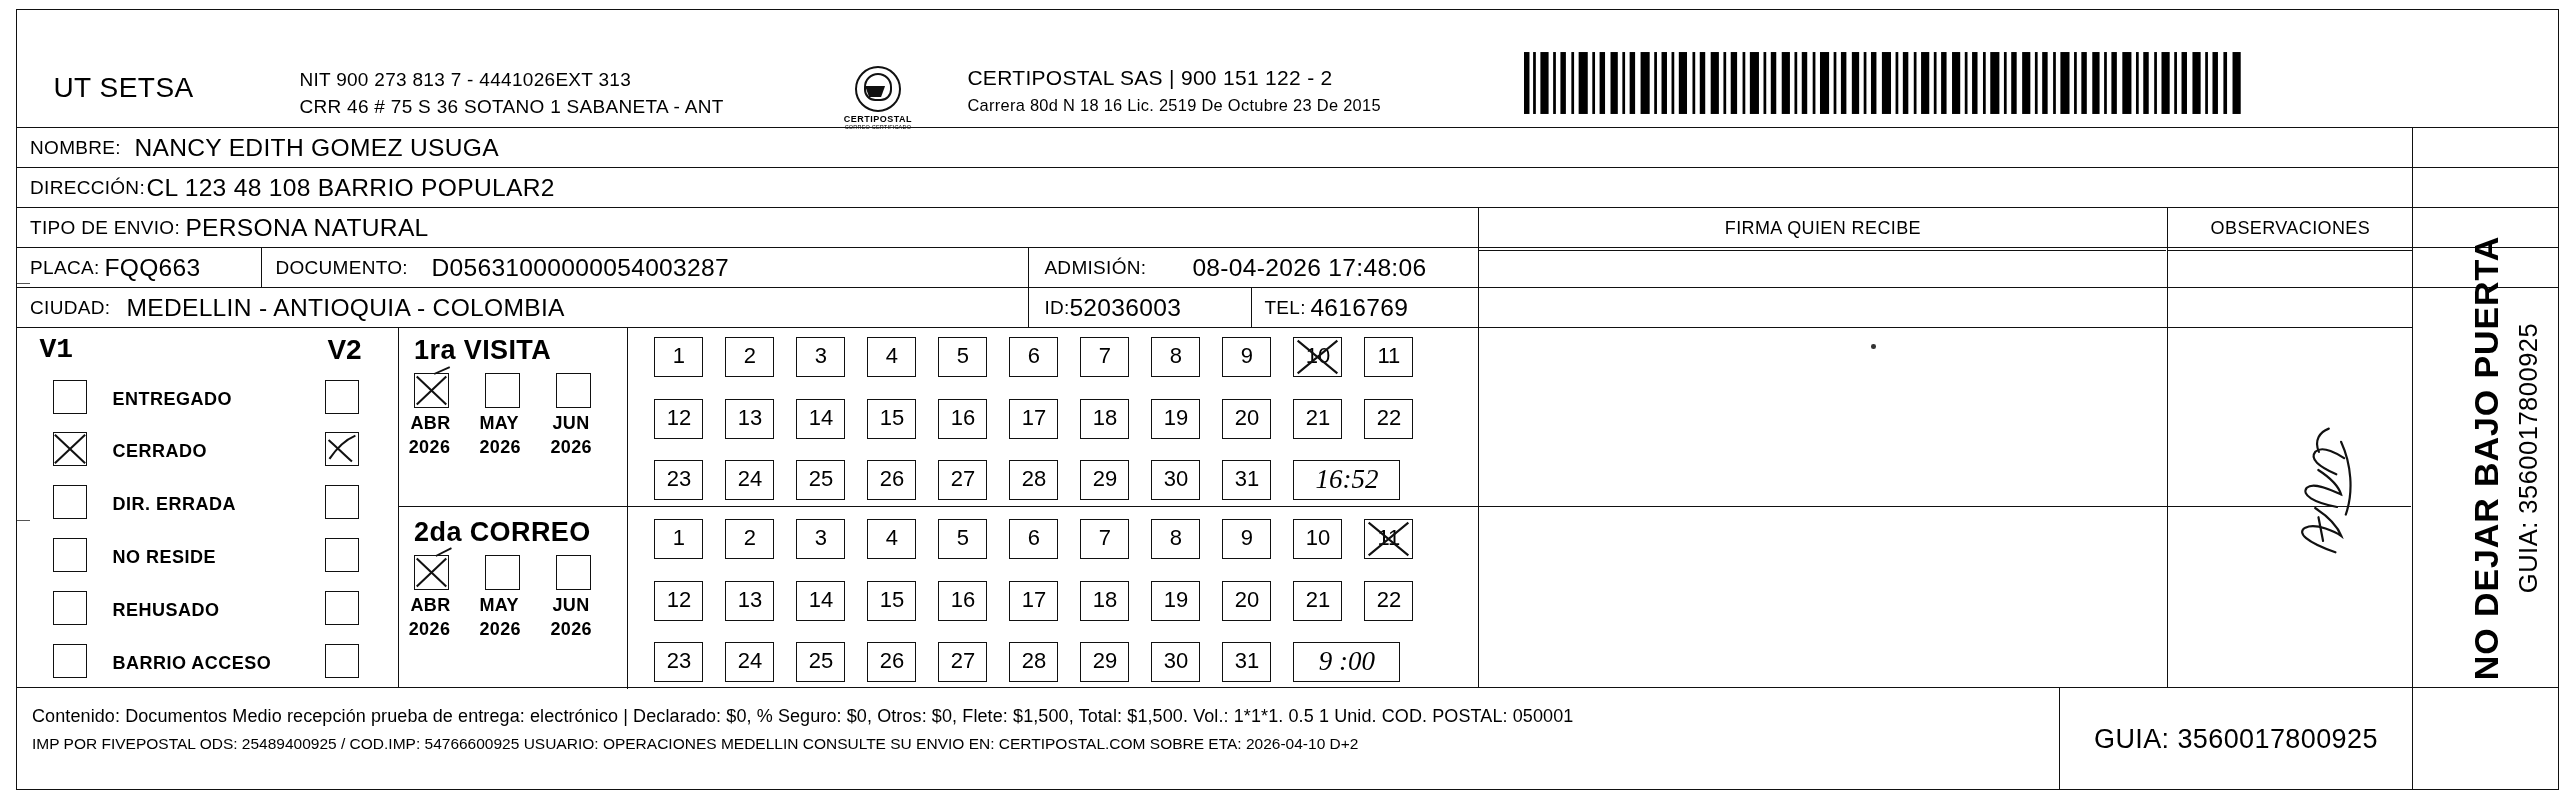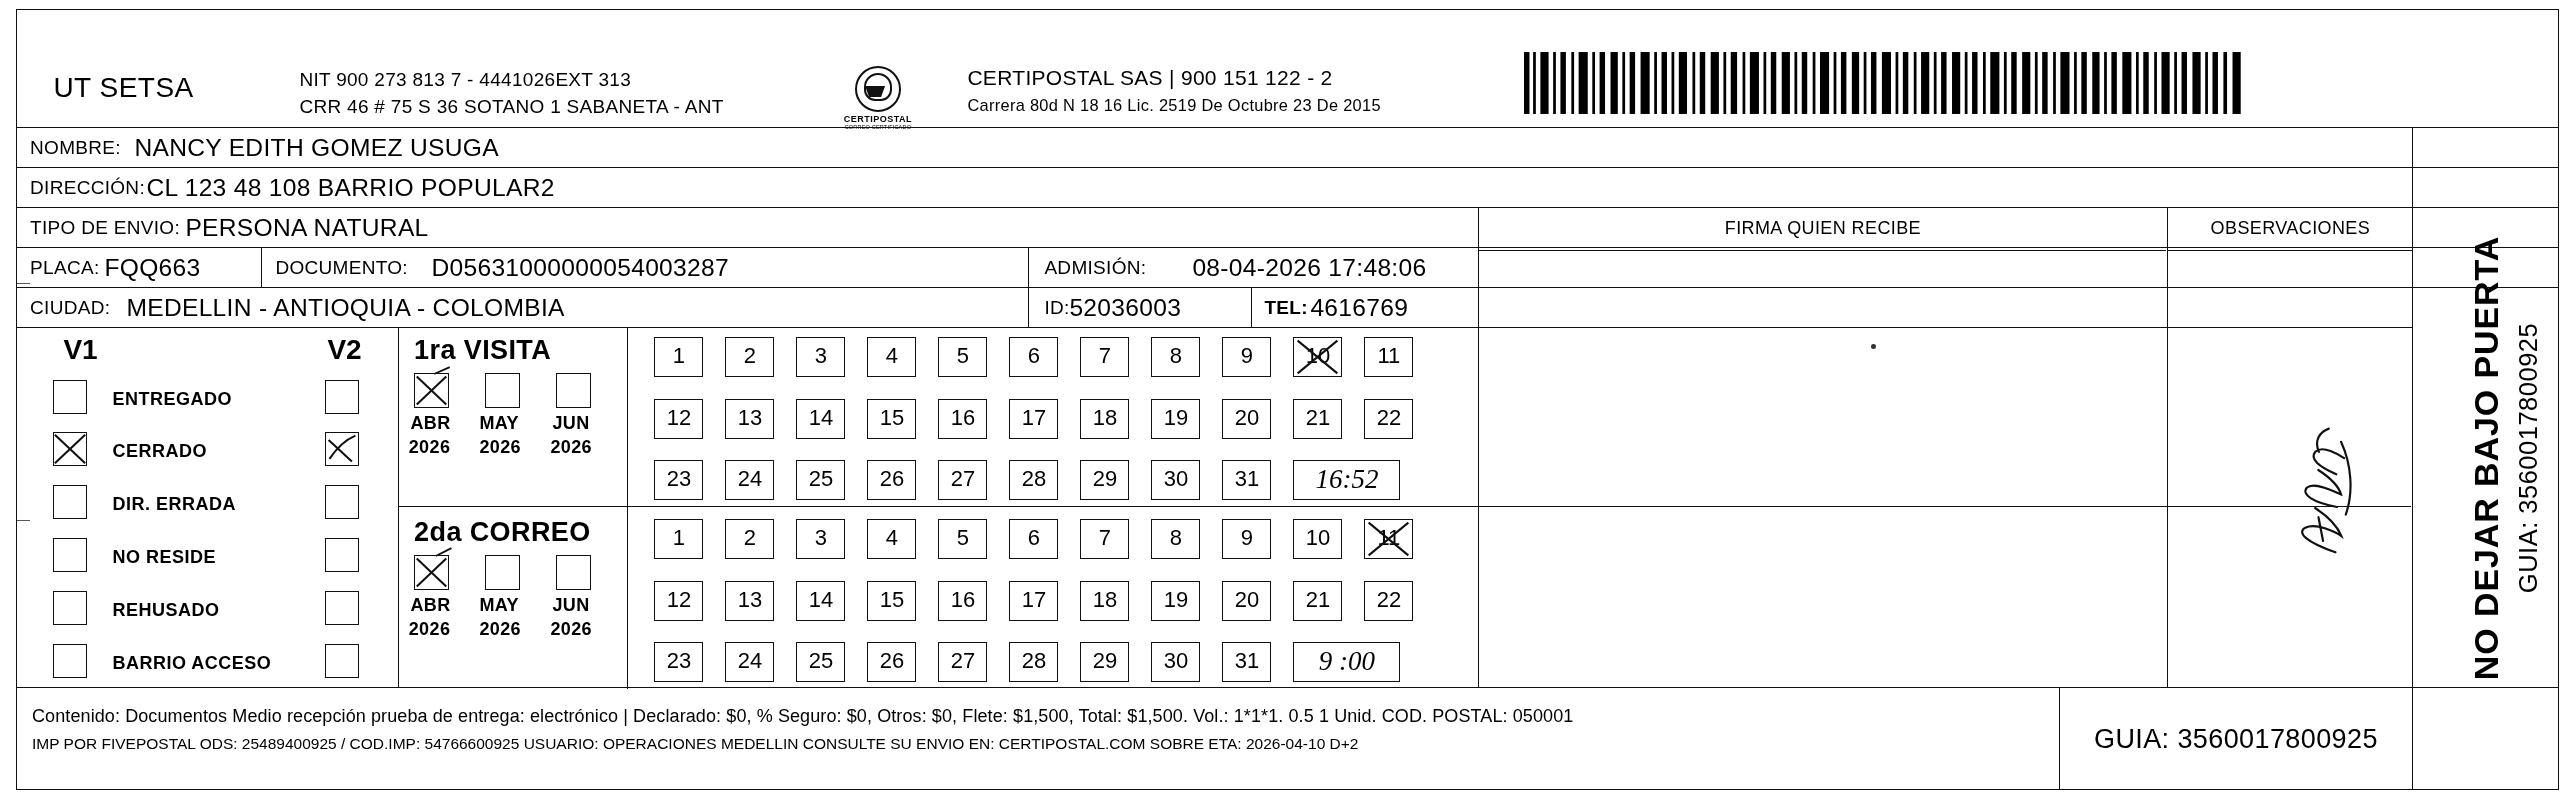--- a/index.html
+++ b/index.html
@@ -227,21 +227,21 @@
     width: 382px; height: 100%;
     border-right: 1.8px solid #111;
     box-sizing: border-box;
   }
   .vh {
     position: absolute;
     font-size: 28px;
     font-weight: bold;
     top: 5.5px;
   }
-  .v1h { left: 46px; }
+  .v1h { left: 22px; font-family: Liberation Mono, monospace; }
   .v2h { left: 310px; }
   .status-row {
     position: absolute;
     left: 0;
     width: 100%;
     height: 53px;
   }
   .chk {
     position: absolute;
     width: 34px; height: 34px;
@@ -511,21 +511,21 @@
       <span class="inline val" style="left:1175px;">08-04-2026 17:48:06</span>
     </div>
 
     <div class="row r-ciudad">
       <span class="inline lbl" style="left:12.7px;">CIUDAD:</span>
       <span class="inline val" style="left:109px;">MEDELLIN - ANTIOQUIA - COLOMBIA</span>
       <span class="vdiv" style="left:1011px;"></span>
       <span class="inline lbl" style="left:1027px;">ID:</span>
       <span class="inline val" style="left:1052px;">52036003</span>
       <span class="vdiv" style="left:1234px;"></span>
-      <span class="inline lbl" style="left:1247px;font-weight:bold;">TEL:</span>
+      <span class="inline lbl" style="left:1247px;">TEL:</span>
       <span class="inline val" style="left:1293px;">4616769</span>
       <span class="vdiv" style="left:1461px;"></span>
     </div>
 
     <div class="firma-panel">
       <div class="panel-title">FIRMA QUIEN RECIBE</div>
       <span class="dot" style="left:392px; top:137px;"></span>
     </div>
 
     <div class="obs-panel">

